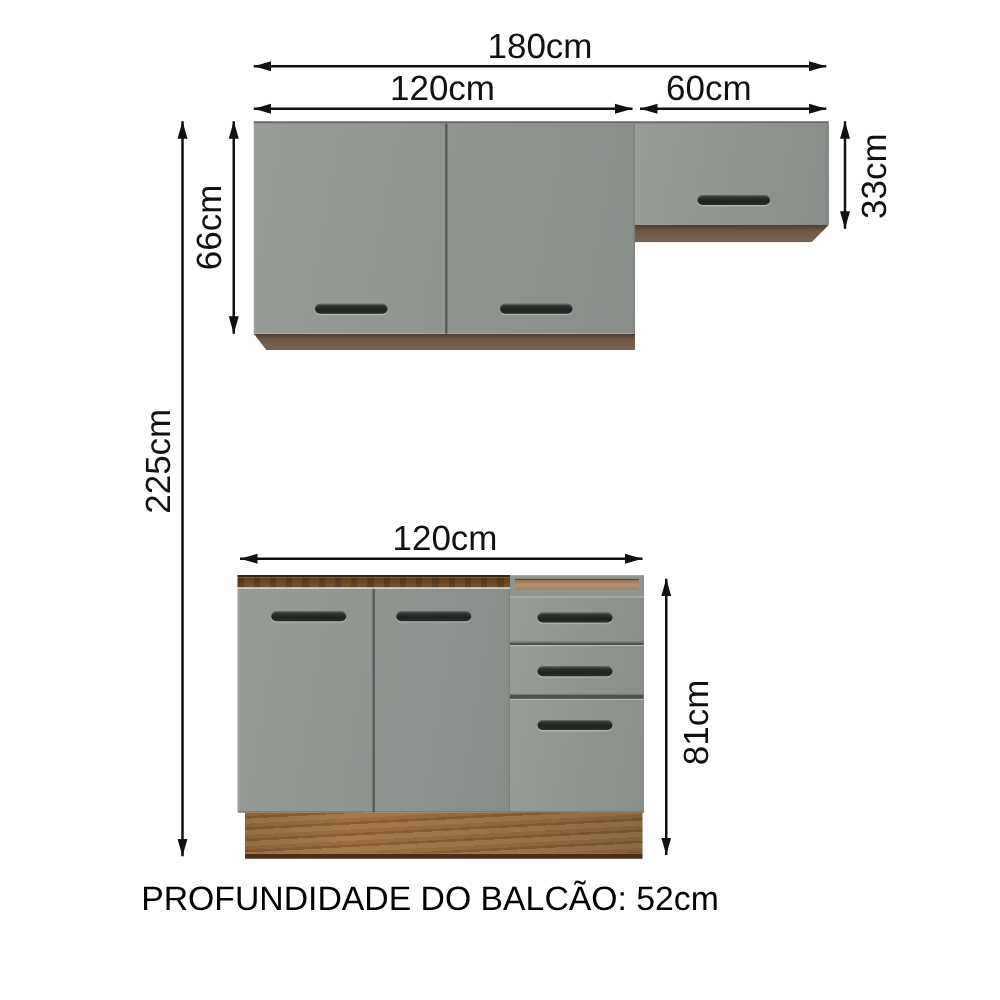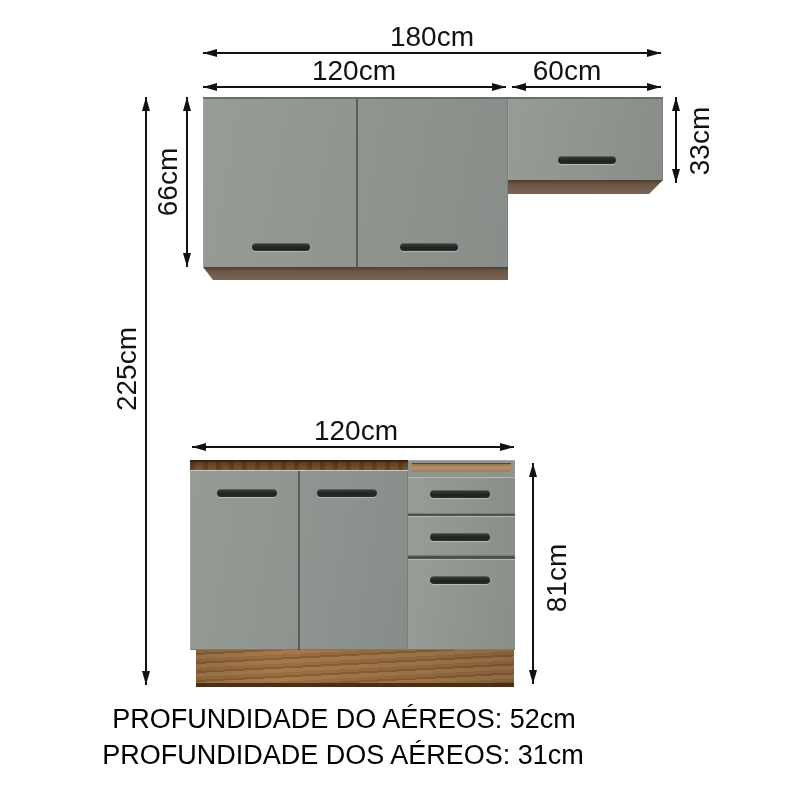--- a/index.html
+++ b/index.html
@@ -103,16 +103,15 @@
     <div class="drawer" style="top:17px;height:37px"></div>
     <div class="drawer" style="top:56px;height:40px"></div>
     <div class="drawer" style="top:99px;height:91px"></div>
     <div class="handle" style="left:22px;top:30px;width:60px"></div>
     <div class="handle" style="left:22px;top:73px;width:60px"></div>
     <div class="handle" style="left:22px;top:116px;width:60px"></div>
   </div>
 
   <div class="plinth" style="left:196px;top:650px;width:318px;height:37px"></div>
 
-  <div class="notes" style="left:344px;top:706px">PROFUNDIDADE DO AÉREOS: 52cm</div>
-  <div class="notes" style="left:343px;top:742px">PROFUNDIDADE DOS AÉREOS: 31cm</div>
+  <div class="notes" style="left:344px;top:706px">PROFUNDIDADE DO BALCÃO: 52cm</div>
 
 </div>
 
 </body></html>

